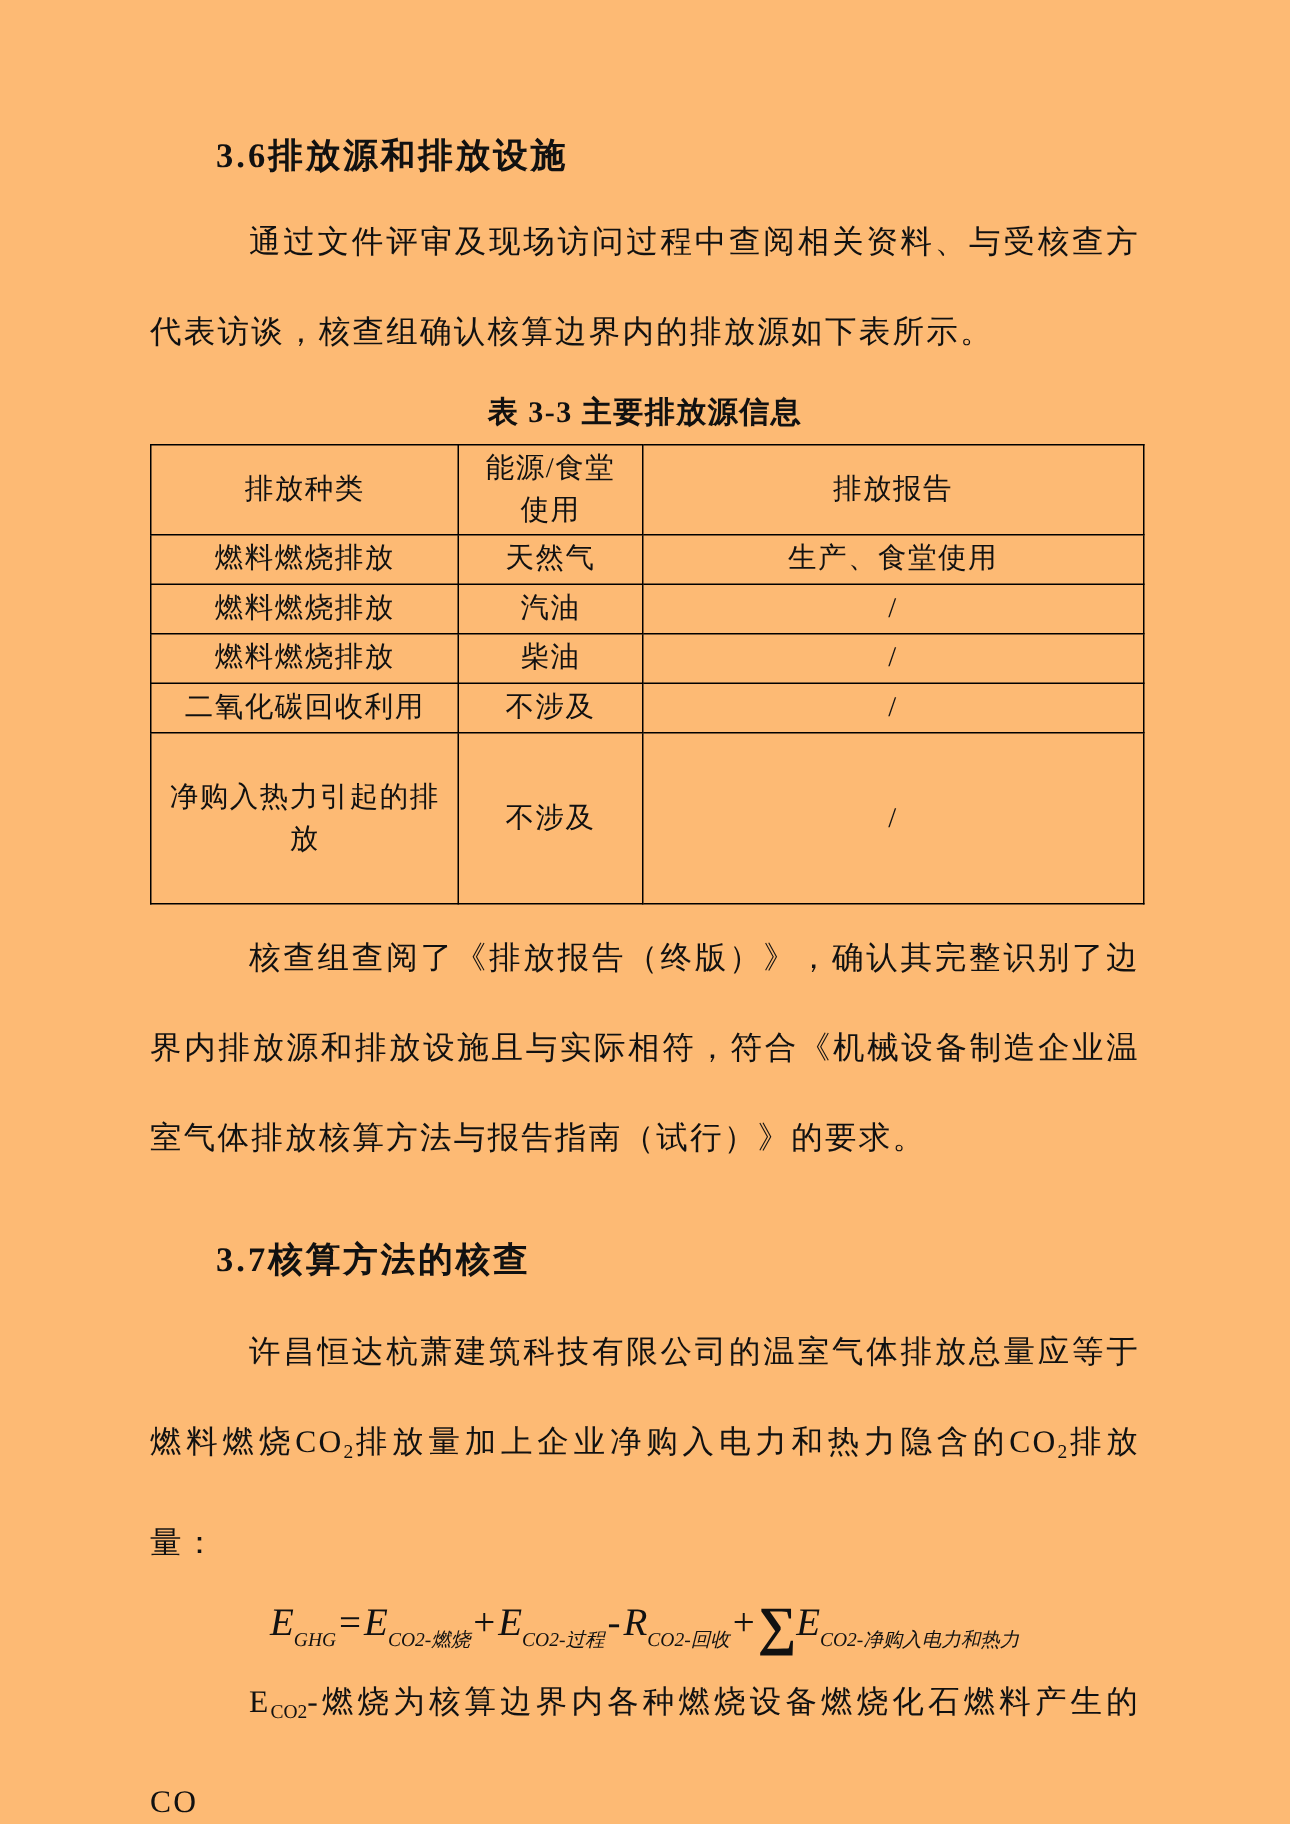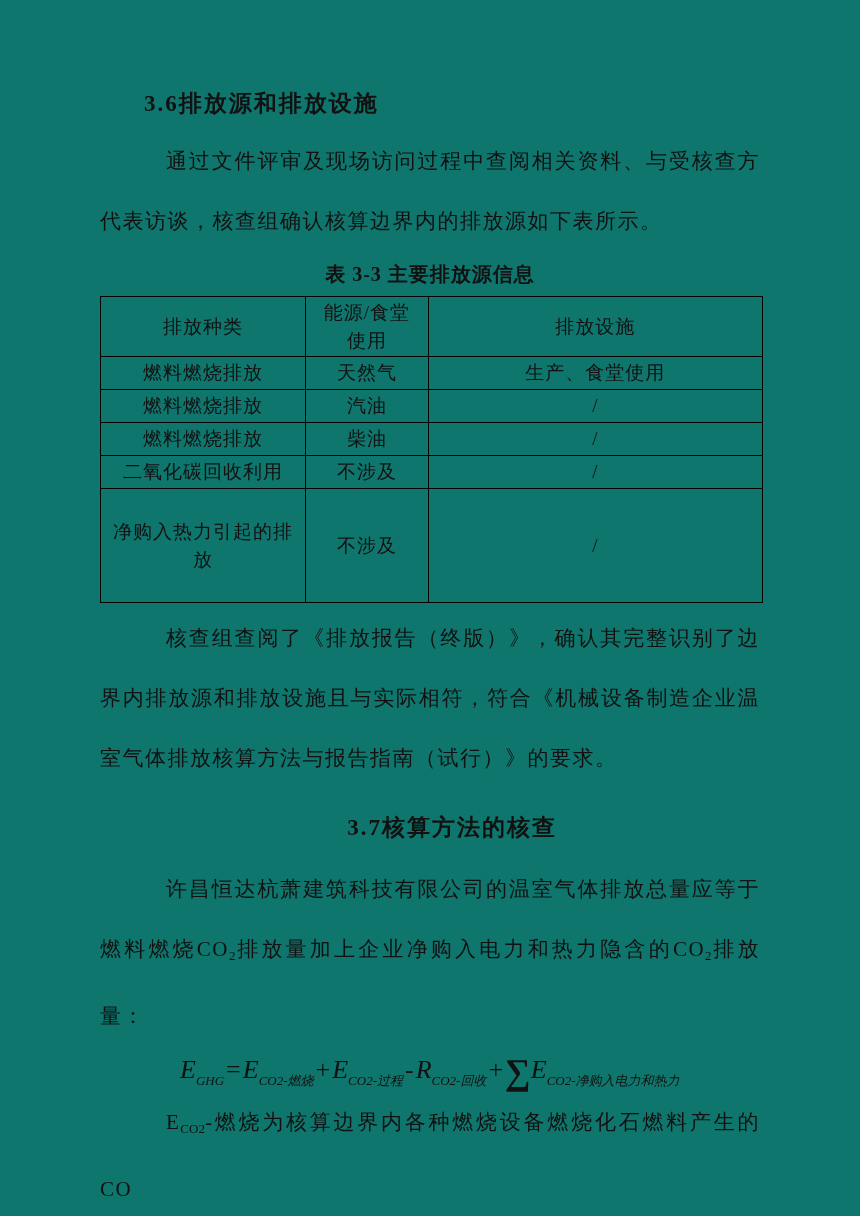--- a/index.html
+++ b/index.html
@@ -9,33 +9,32 @@
     font-family: "Liberation Serif", "DejaVu Serif", serif;
     color: #111111;
   }
   .page {
     position: relative;
     width: 860px;
     height: 1216px;
     box-sizing: border-box;
     padding: 88px 100px 0 100px;
     overflow: hidden;
-    background: #0f766e;
+    background: #fdba74;
   }
   h2.section-heading {
     font-size: 23px;
     font-weight: 700;
     letter-spacing: 2px;
     margin: 0 0 12px 0;
     padding-left: 44px;
   }
   h2.section-heading.second {
-    margin-top: 24px;
+    margin-top: 36px;
     margin-bottom: 16px;
-    text-align: center;
   }
   p.body-para {
     font-size: 21px;
     line-height: 60px;
     letter-spacing: 1.5px;
     text-align: justify;
     text-justify: inter-character;
     margin: 0;
   }
   p.indent { text-indent: 66px; }
@@ -110,21 +109,21 @@
   <table class="emission-table">
     <colgroup>
       <col style="width:31%">
       <col style="width:18.5%">
       <col style="width:50.5%">
     </colgroup>
     <thead>
       <tr>
         <th>排放种类</th>
         <th>能源/食堂使用</th>
-        <th>排放设施</th>
+        <th>排放报告</th>
       </tr>
     </thead>
     <tbody>
         <tr>
           <td>燃料燃烧排放</td>
           <td>天然气</td>
           <td>生产、食堂使用</td>
         </tr>
         <tr>
           <td>燃料燃烧排放</td>

